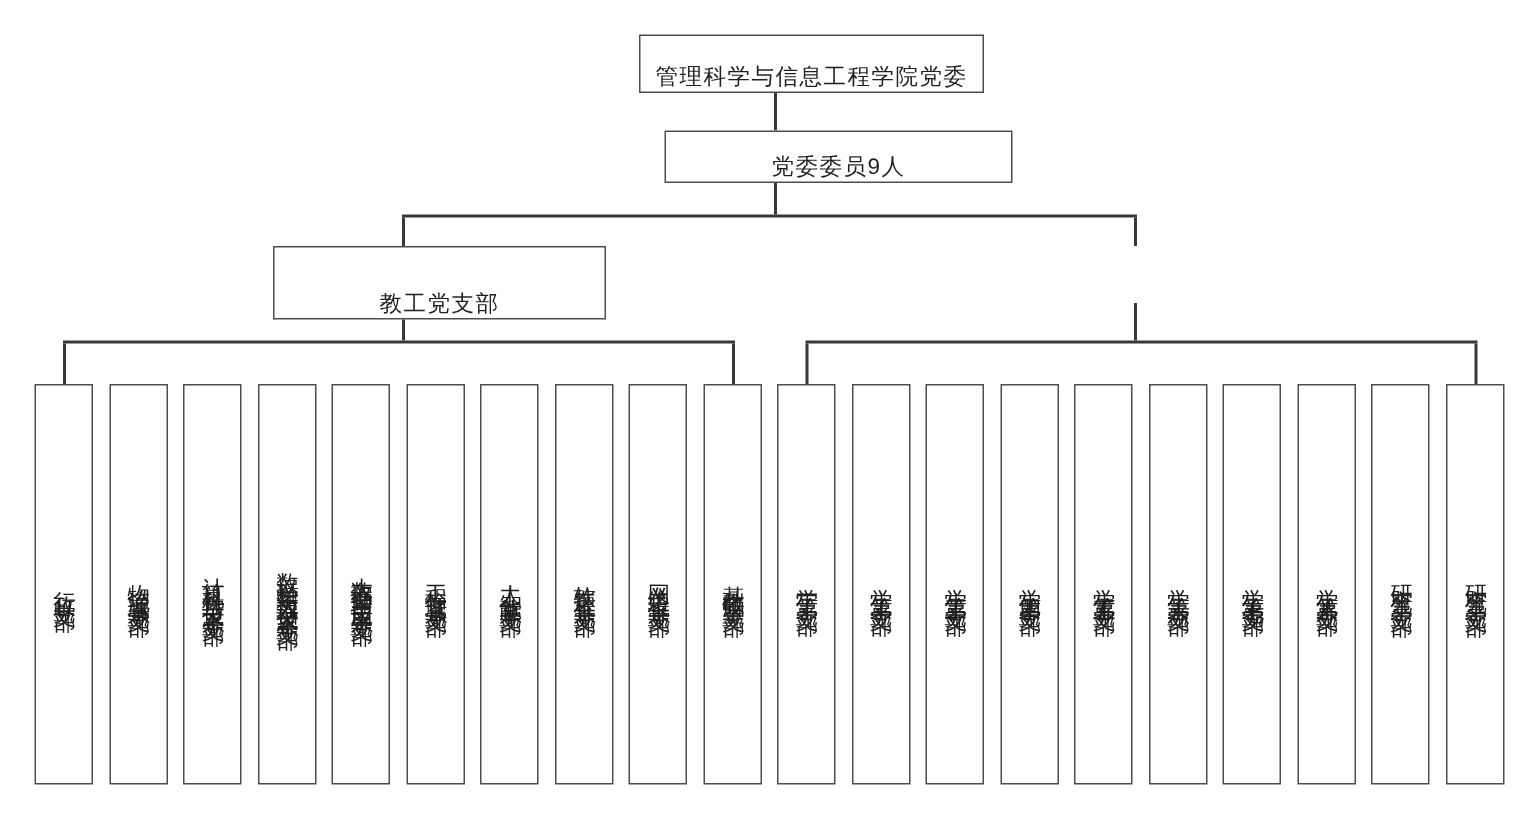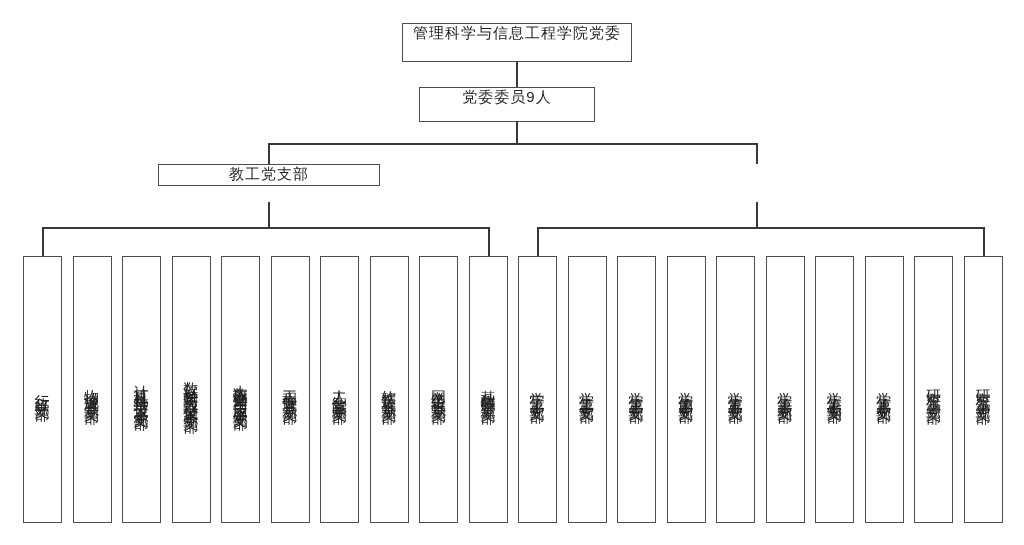--- a/index.html
+++ b/index.html
@@ -14,28 +14,29 @@
     position:relative;
     width:1024px;height:545px;
     background:var(--bg);
     overflow:hidden;
   }
   .node{
     position:absolute;
     box-sizing:border-box;
     border:1px solid var(--border);
     background:var(--bg);
-    display:flex;align-items:flex-start;justify-content:center;
+    display:flex;align-items:flex-end;justify-content:center;
     font-size:15px;
     letter-spacing:1px;
     white-space:nowrap;
+    margin-left:24px;
   }
   .root{left:402px;top:23px;width:230px;height:39px;}
-  .committee{left:419px;top:87px;width:176px;height:35px;}
-  .branch{top:164px;height:22px;}
+  .committee{left:419px;top:87px;width:232px;height:35px;}
+  .branch{top:164px;height:49px;}
   .faculty{left:158px;width:222px;}
   .student{left:646px;width:221px;}
   .leafrow{
     position:absolute;top:256px;height:267px;
     display:flex;justify-content:space-between;
   }
   #faculty-children{left:23px;width:485px;}
   #student-children{left:518px;width:485px;}
   .leaf{
     box-sizing:border-box;

